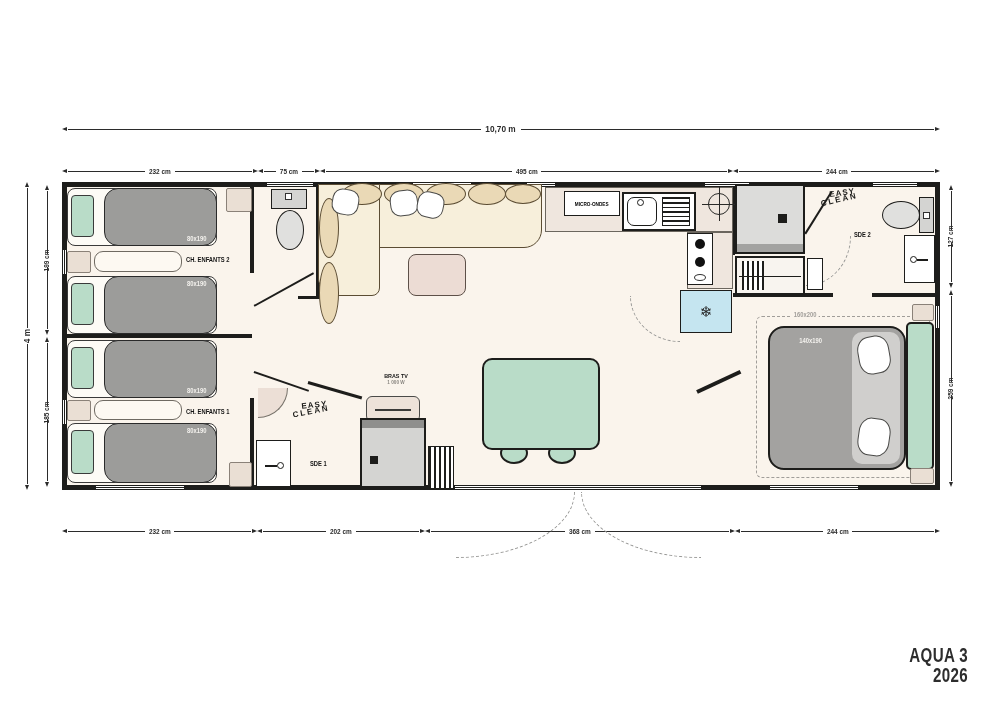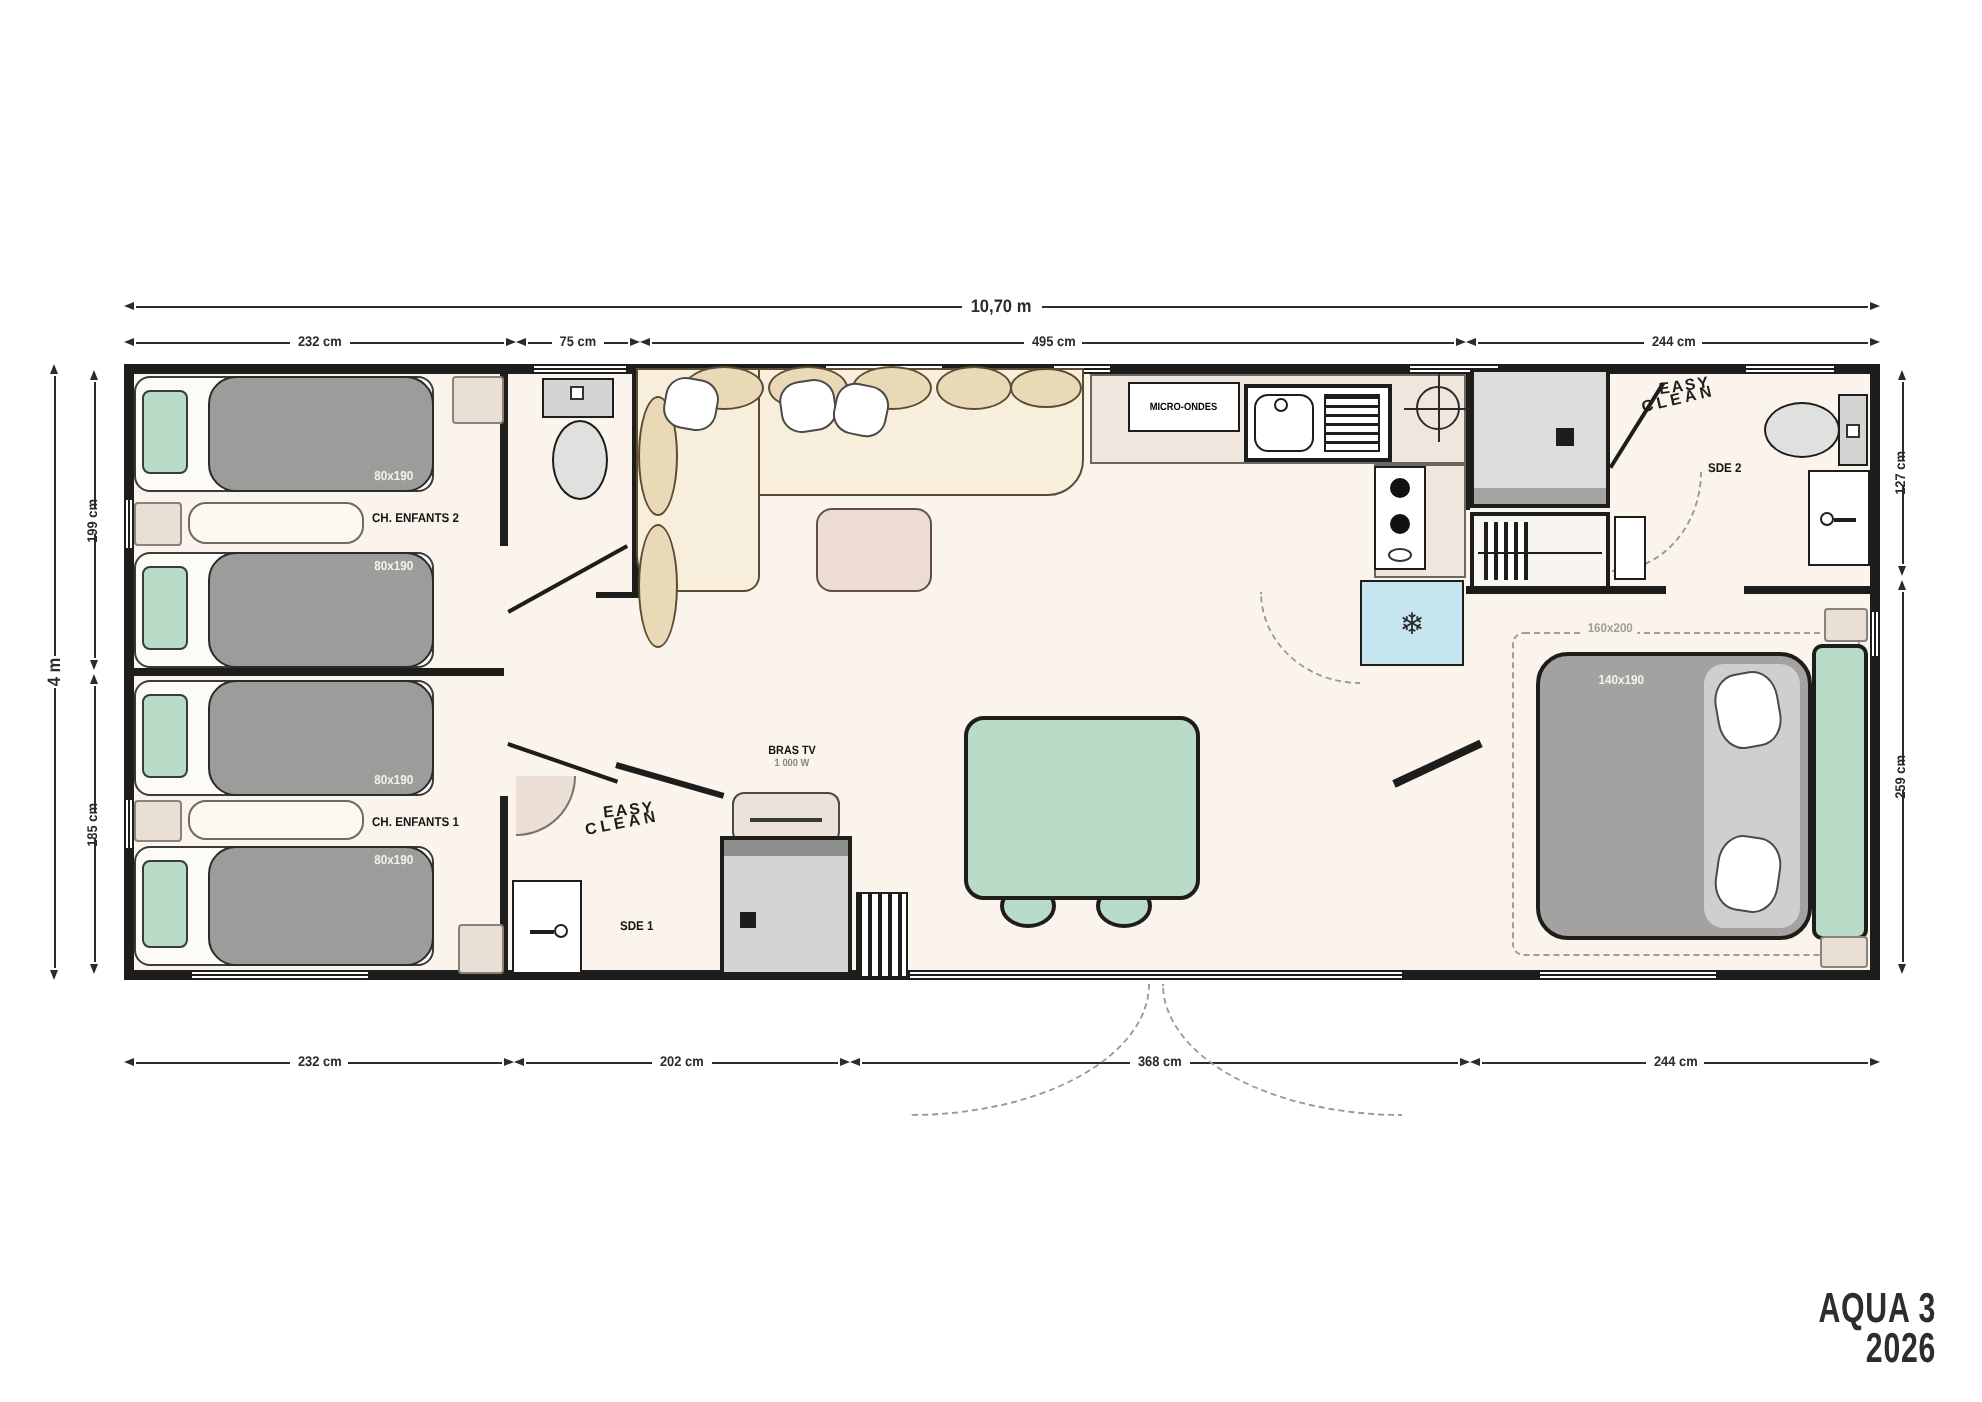--- a/index.html
+++ b/index.html
@@ -54,21 +54,21 @@
   .ez .w2{display:block;font-size:8px;margin-top:-2px;letter-spacing:2px;transform:rotate(-3deg)}
   .tv{position:absolute;background:#ede2d9;border:1.5px solid #4a4a48;border-radius:6px}
   .tv::after{content:"";position:absolute;left:8px;right:8px;top:50%;height:1.5px;background:#3a3a38}
   .brand{position:absolute;left:860px;top:645px;width:108px;text-align:right;font-weight:700;font-size:21px;line-height:.95;color:#2d2d2d;letter-spacing:.5px;transform:scaleX(.72);transform-origin:right}
 </style>
 </head>
 <body>
 
 <div class="canvas">
 
-  <div class="dim h big" style="left:62px;top:148px;width:878px">
+  <div class="dim h big" style="left:62px;top:124px;width:878px">
       <i class="dl"></i>
       <b>10,70 m</b>
       <i class="dl"></i>
     </div>
   <div class="dim h" style="left:62px;top:166px;width:196px">
       <i class="dl"></i>
       <b>232 cm</b>
       <i class="dl"></i>
     </div>
   <div class="dim h" style="left:258px;top:166px;width:62px">

